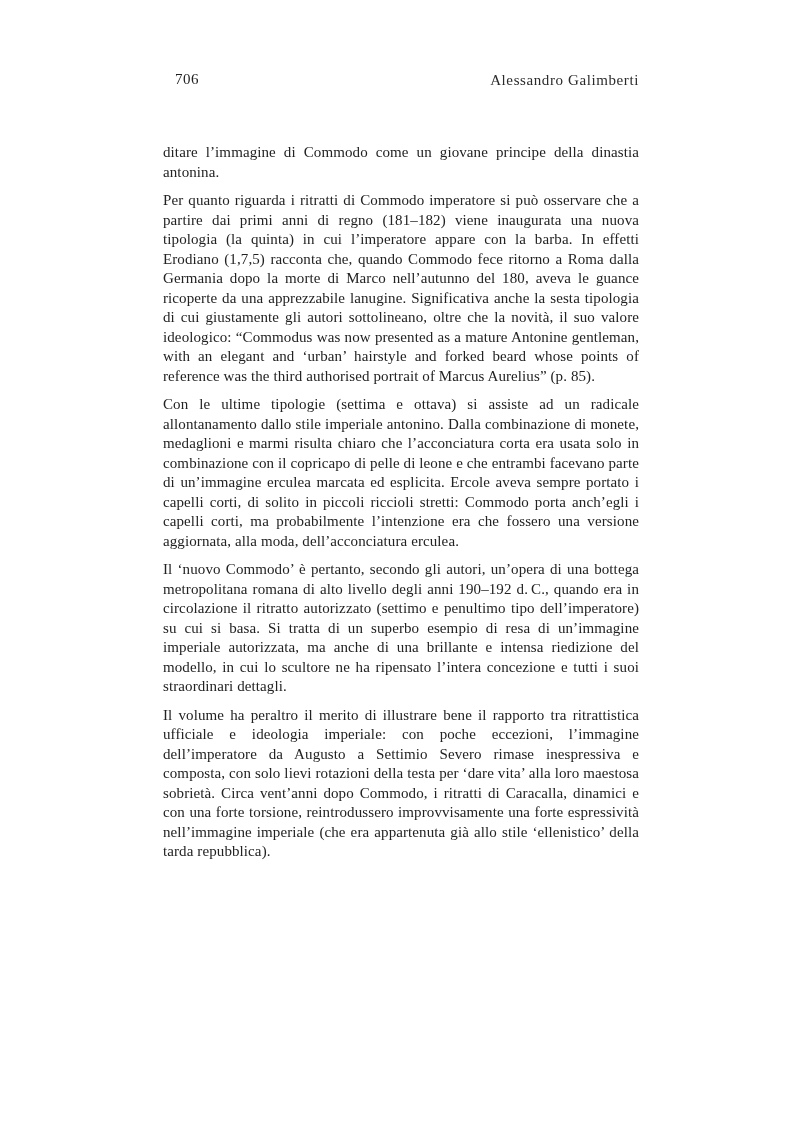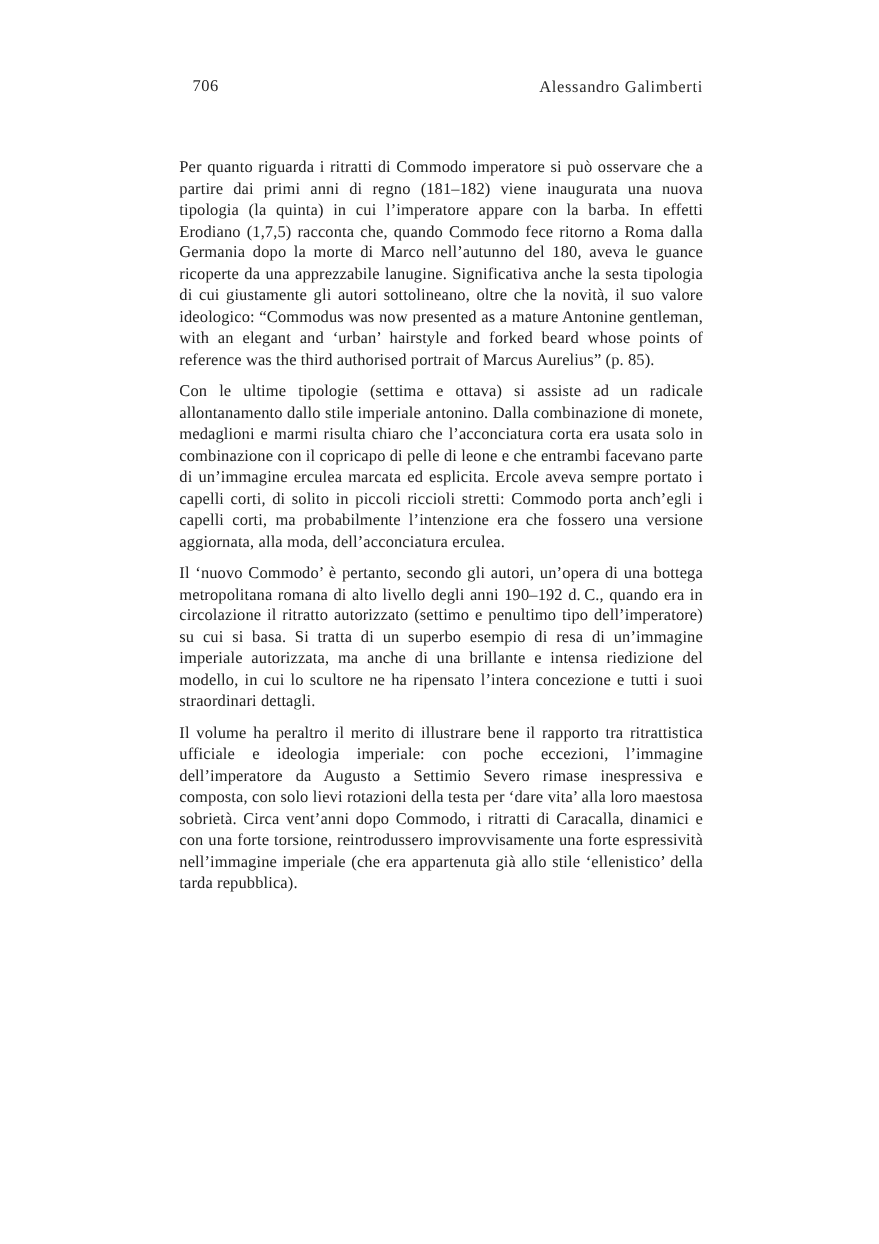--- a/index.html
+++ b/index.html
@@ -67,19 +67,20 @@
 <body>
 
 <div class="page">
 
   <div class="running-header">
     <span class="page-number">706</span>
     <span class="running-title">Alessandro Galimberti</span>
   </div>
 
   <div class="text-block">
+    <p>ditare l’immagine di Commodo come un giovane principe della dinastia antonina.</p>
     <p>Per quanto riguarda i ritratti di Commodo imperatore si può osservare che a partire dai primi anni di regno (181–182) viene inaugurata una nuova tipologia (la quinta) in cui l’imperatore appare con la barba. In effetti Erodiano (1,7,5) racconta che, quando Commodo fece ritorno a Roma dalla Germania dopo la morte di Marco nell’autunno del 180, aveva le guance ricoperte da una apprezzabile lanugine. Significativa anche la sesta tipologia di cui giustamente gli autori sottolineano, oltre che la novità, il suo valore ideologico: “Commodus was now presented as a mature Antonine gentleman, with an elegant and ‘urban’ hairstyle and forked beard whose points of reference was the third authorised portrait of Marcus Aurelius” (p. 85).</p>
     <p>Con le ultime tipologie (settima e ottava) si assiste ad un radicale allontanamento dallo stile imperiale antonino. Dalla combinazione di monete, medaglioni e marmi risulta chiaro che l’acconciatura corta era usata solo in combinazione con il copricapo di pelle di leone e che entrambi facevano parte di un’immagine erculea marcata ed esplicita. Ercole aveva sempre portato i capelli corti, di solito in piccoli riccioli stretti: Commodo porta anch’egli i capelli corti, ma probabilmente l’intenzione era che fossero una versione aggiornata, alla moda, dell’acconciatura erculea.</p>
     <p>Il ‘nuovo Commodo’ è pertanto, secondo gli autori, un’opera di una bottega metropolitana romana di alto livello degli anni 190–192 d. C., quando era in circolazione il ritratto autorizzato (settimo e penultimo tipo dell’imperatore) su cui si basa. Si tratta di un superbo esempio di resa di un’immagine imperiale autorizzata, ma anche di una brillante e intensa riedizione del modello, in cui lo scultore ne ha ripensato l’intera concezione e tutti i suoi straordinari dettagli.</p>
     <p>Il volume ha peraltro il merito di illustrare bene il rapporto tra ritrattistica ufficiale e ideologia imperiale: con poche eccezioni, l’immagine dell’imperatore da Augusto a Settimio Severo rimase inespressiva e composta, con solo lievi rotazioni della testa per ‘dare vita’ alla loro maestosa sobrietà. Circa vent’anni dopo Commodo, i ritratti di Caracalla, dinamici e con una forte torsione, reintrodussero improvvisamente una forte espressività nell’immagine imperiale (che era appartenuta già allo stile ‘ellenistico’ della tarda repubblica).</p>
   </div>
 
 </div>
 
 </body></html>

